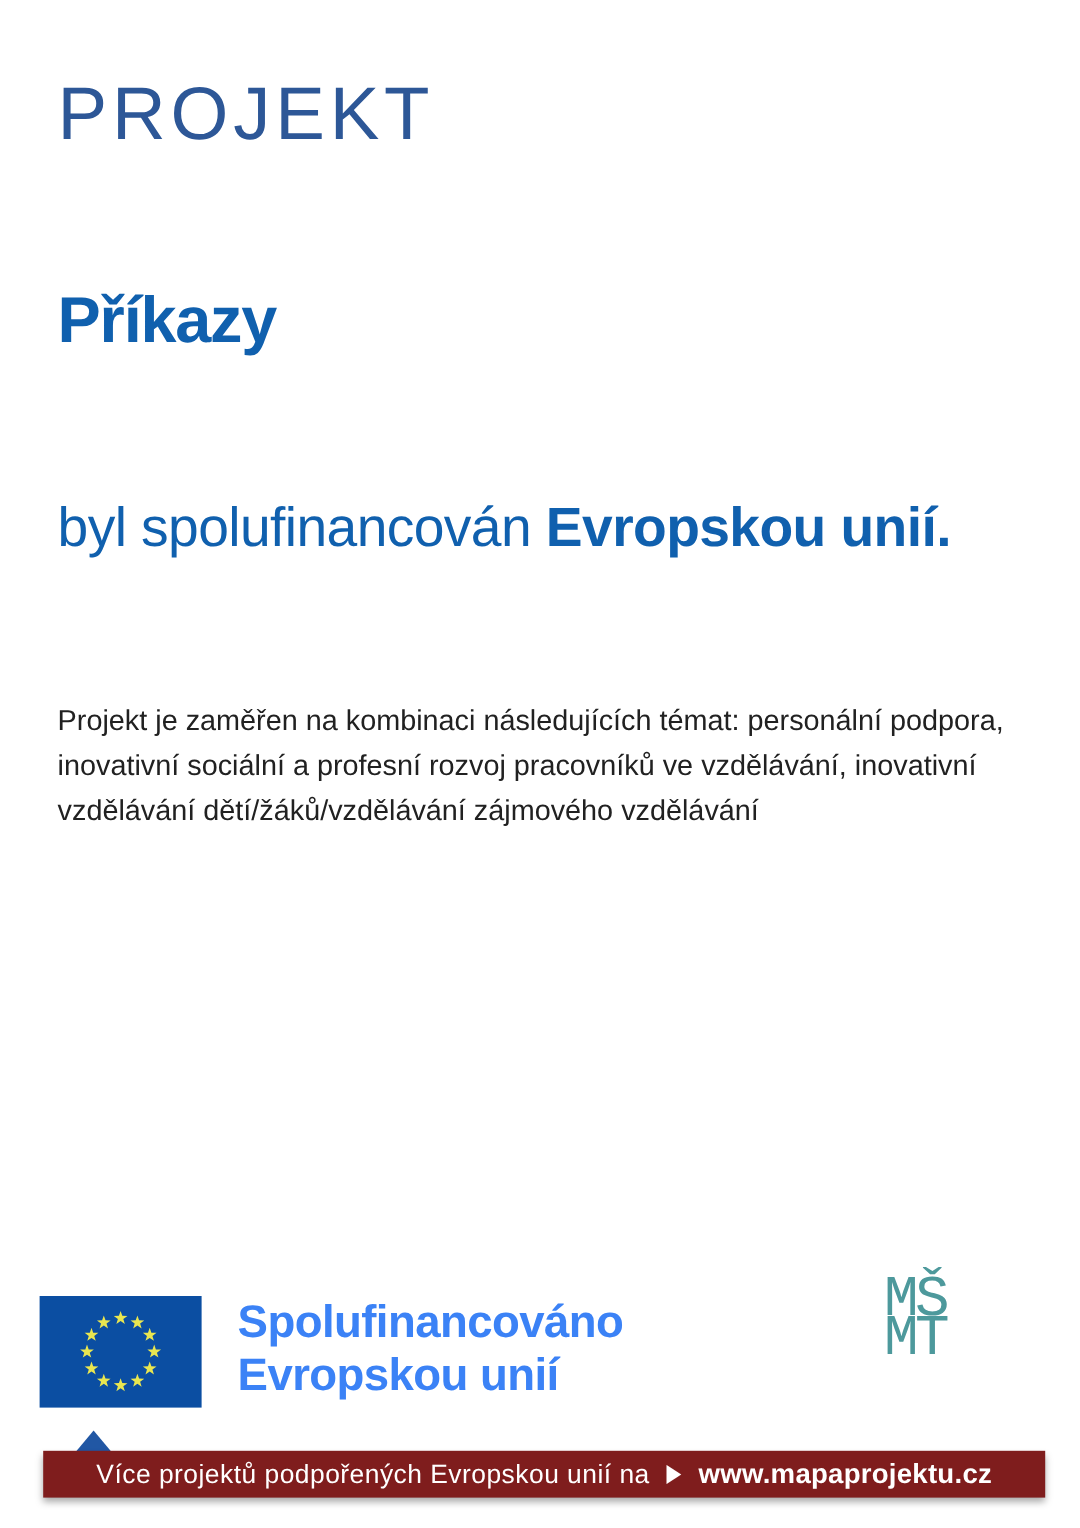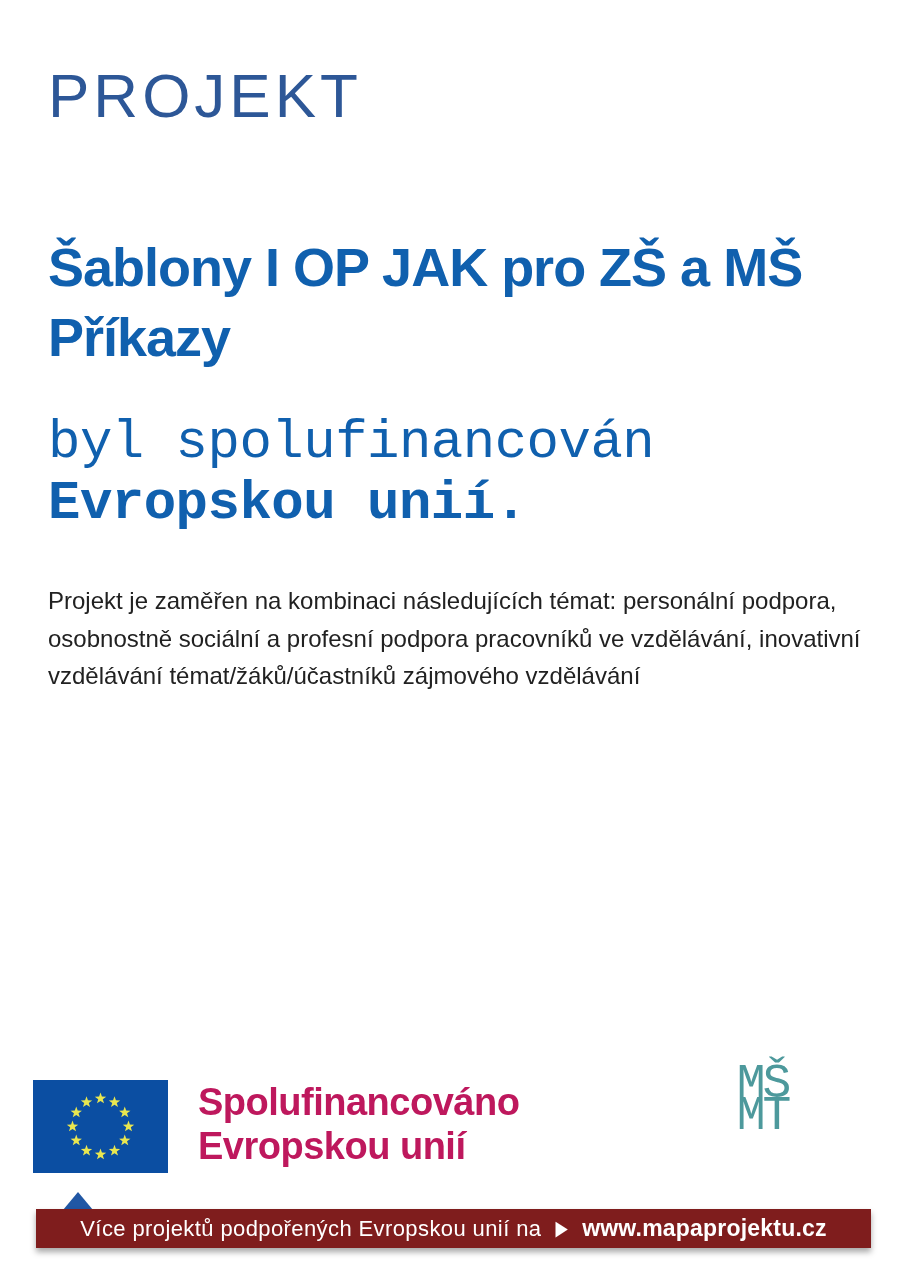--- a/index.html
+++ b/index.html
@@ -30,25 +30,24 @@
     font-weight: 700;
     letter-spacing: -1px;
     line-height: 70px;
     color: #1060ae;
   }
   .title-line { display: block; }
   .subtitle {
     position: absolute;
     left: 48px;
     top: 412px;
-    font-size: 54px;
+    font-size: 46px;
     font-weight: 400;
     color: #1060ae;
     letter-spacing: -0.5px;
-    font-family: Liberation Mono, monospace;
   }
   .subtitle .bold { font-weight: 700; }
   .description {
     position: absolute;
     left: 48px;
     top: 582px;
     font-size: 24px;
     line-height: 37.5px;
     color: #212121;
   }
@@ -67,21 +66,21 @@
     height: 93px;
     background: #0b4ea2;
   }
   .eu-caption {
     position: absolute;
     left: 198px;
     top: 1080px;
     font-size: 38px;
     font-weight: 700;
     line-height: 44px;
-    color: #be185d;
+    color: #3b82f6;
     letter-spacing: -0.5px;
   }
   .msmt {
     position: absolute;
     left: 640px;
     top: 1066px;
     width: 245px;
     text-align: center;
   }
   .msmt-monogram {
@@ -140,32 +139,31 @@
   }
 </style>
 </head>
 <body>
 
 <div class="page">
 
   <div class="kicker">PROJEKT</div>
 
   <h1 class="title">
-    <span class="title-line">Šablony I OP JAK pro ZŠ a MŠ</span>
     <span class="title-line">Příkazy</span>
   </h1>
 
   <p class="subtitle">
     <span>byl spolufinancován </span><span class="bold">Evropskou unií.</span>
   </p>
 
   <div class="description">
     <div>Projekt je zaměřen na kombinaci následujících témat: personální podpora,</div>
-    <div>osobnostně sociální a profesní podpora pracovníků ve vzdělávání, inovativní</div>
-    <div>vzdělávání témat/žáků/účastníků zájmového vzdělávání</div>
+    <div>inovativní sociální a profesní rozvoj pracovníků ve vzdělávání, inovativní</div>
+    <div>vzdělávání dětí/žáků/vzdělávání zájmového vzdělávání</div>
   </div>
 
 
   <div class="eu-flag">
     <svg width="135" height="93" viewBox="0 0 135 93">
       <defs>
         <polygon id="star" points="0,-6 1.41,-1.94 5.71,-1.85 2.28,0.74 3.53,4.85 0,2.4 -3.53,4.85 -2.28,0.74 -5.71,-1.85 -1.41,-1.94" fill="#e9e650"></polygon>
       </defs>
       <use href="#star" transform="translate(67.5,18.5)"></use>
       <use href="#star" transform="translate(81.5,22.25)"></use>

